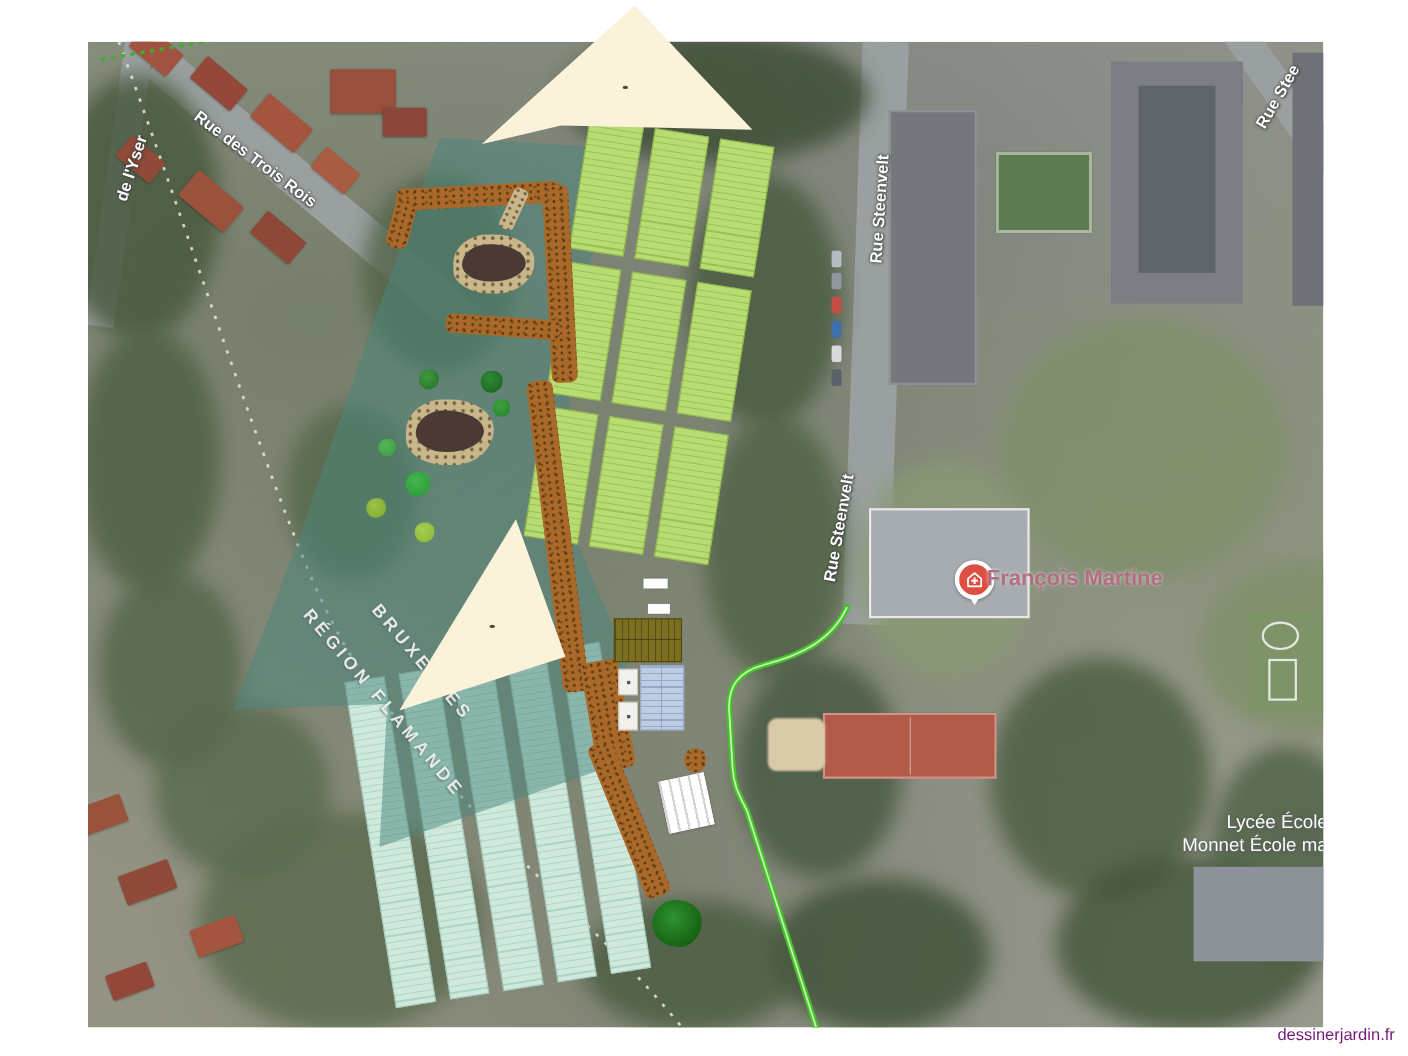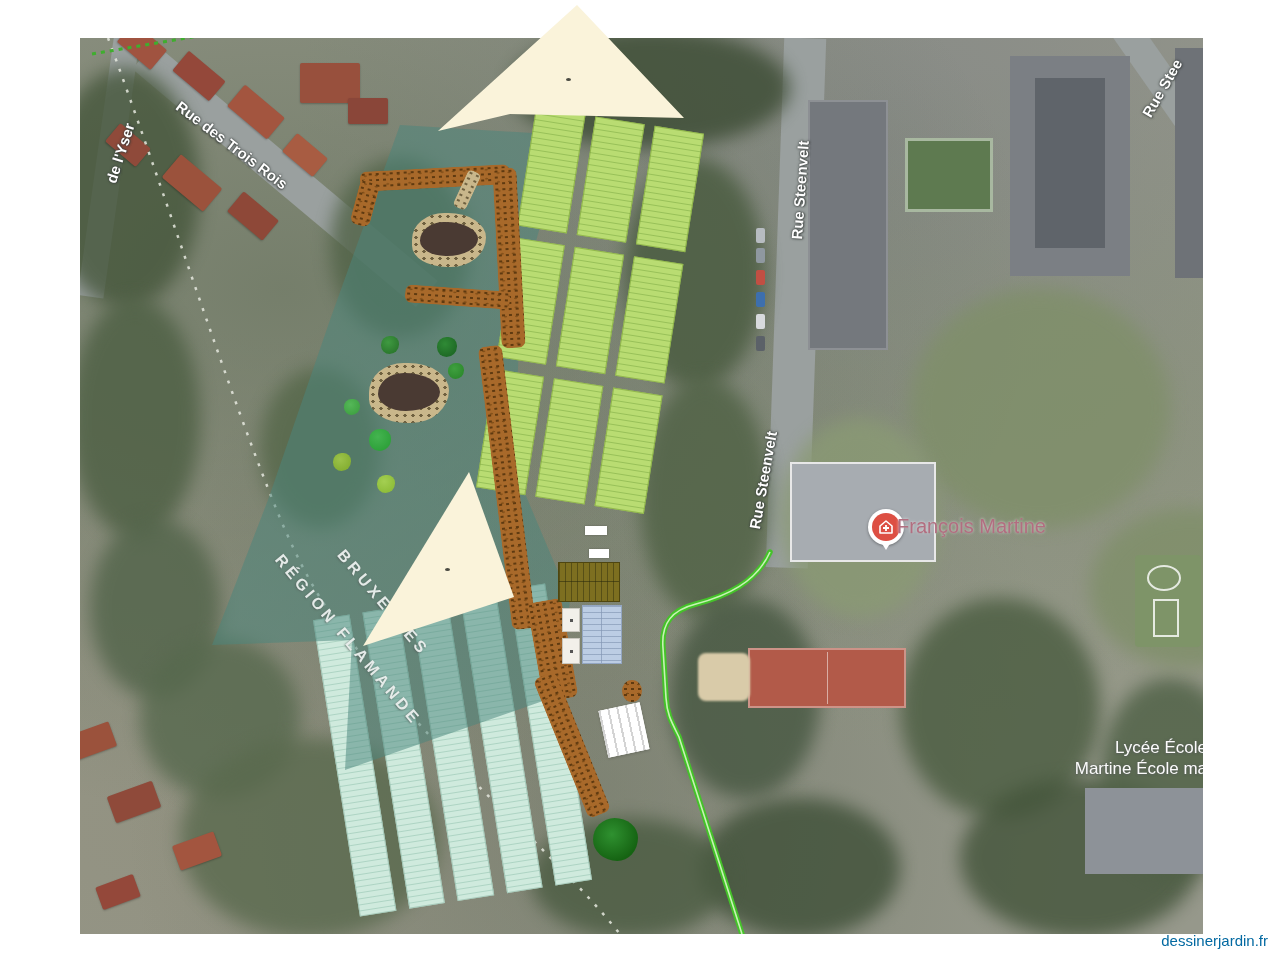--- a/index.html
+++ b/index.html
@@ -65,30 +65,30 @@
   .big-tree{position:absolute;left:513px;top:780px;width:45px;height:43px;
     background:radial-gradient(circle at 42% 38%,#2f9130,#156312 72%);border-radius:48% 52% 46% 54%/50% 46% 54% 50%;}
   .cream{position:absolute;background:#faf3da;filter:drop-shadow(0 1px 1px rgba(120,110,80,.35));}
   .cream .dot{position:absolute;width:5px;height:3px;background:#4a4a42;border-radius:50%;}
   
   .street{position:absolute;color:#fff;font-weight:700;font-size:15px;white-space:nowrap;
     text-shadow:0 0 3px rgba(55,60,58,.95),0 0 1px rgba(55,60,58,.9),0 1px 2px rgba(55,60,58,.8);
     transform-origin:center;}
   .region{position:absolute;color:rgba(236,241,239,.95);font-weight:600;font-size:16px;letter-spacing:4px;
     white-space:nowrap;text-shadow:0 1px 2px rgba(82,94,90,.8);transform-origin:center;}
-  .poi-label{position:absolute;left:817px;top:477px;font-size:20px;font-weight:400;color:#b26e80;white-space:nowrap;
+  .poi-label{position:absolute;left:817px;top:477px;font-size:20px;font-weight:700;color:#b26e80;white-space:nowrap;
     text-shadow:0 0 3px rgba(255,255,255,.75),0 1px 1px rgba(120,90,100,.3);}
   .poi-pin{position:absolute;left:788px;top:471px;width:36px;height:36px;background:#fff;border-radius:50%;
     box-shadow:0 1px 3px rgba(0,0,0,.35);}
   .poi-pin::after{content:"";position:absolute;left:13px;top:33px;border:5px solid transparent;border-top:8px solid #fff;}
   .poi-pin-inner{position:absolute;left:4px;top:4px;width:28px;height:28px;background:#dd4f43;border-radius:50%;
     display:flex;align-items:center;justify-content:center;}
   .school-label{position:absolute;right:-4px;top:699px;width:260px;text-align:right;font-size:17px;line-height:21px;
     font-weight:500;color:#fbfbfb;white-space:nowrap;text-shadow:0 0 3px rgba(90,95,92,.9),0 1px 2px rgba(90,95,92,.7);}
-  .watermark{position:absolute;right:12px;top:932px;font-size:15px;color:#0369a1;}
+  .watermark{position:absolute;right:12px;top:932px;font-size:15px;color:#701a75;}
   svg.lines{position:absolute;inset:0;width:100%;height:100%;}
 </style>
 </head>
 <body>
 
 <div class="page">
   <div class="map">
 
     <div class="layer clip">
       <div class="sat-base"></div>
@@ -244,21 +244,21 @@
           <svg width="18" height="18" viewBox="0 0 18 18">
             <path d="M3 8 L9 3 L15 8 V15 H3 Z" fill="none" stroke="#ffffff" stroke-width="1.6" stroke-linejoin="round"></path>
             <path d="M9 7 V13 M6 10 H12" stroke="#ffffff" stroke-width="1.8"></path>
           </svg>
         </div>
       </div>
       <div class="poi-label">François Martine</div>
 
       <div class="school-label">
         <div>Lycée École</div>
-        <div>Martine École ma</div>
+        <div>Monnet École ma</div>
       </div>
     </div>
 
     <div class="layer" style="overflow:visible;">
       <div class="cream" style="left:355px;top:-35px;width:255px;height:132px;
                   clip-path:polygon(142px 2px,249px 115px,75px 111px,3px 128px);">
         <span class="dot" style="left:131px;top:75px;"></span>
       </div>
       <div class="cream" style="left:280px;top:430px;width:160px;height:182px;
                   clip-path:polygon(109px 4px,154px 129px,3px 178px);">

